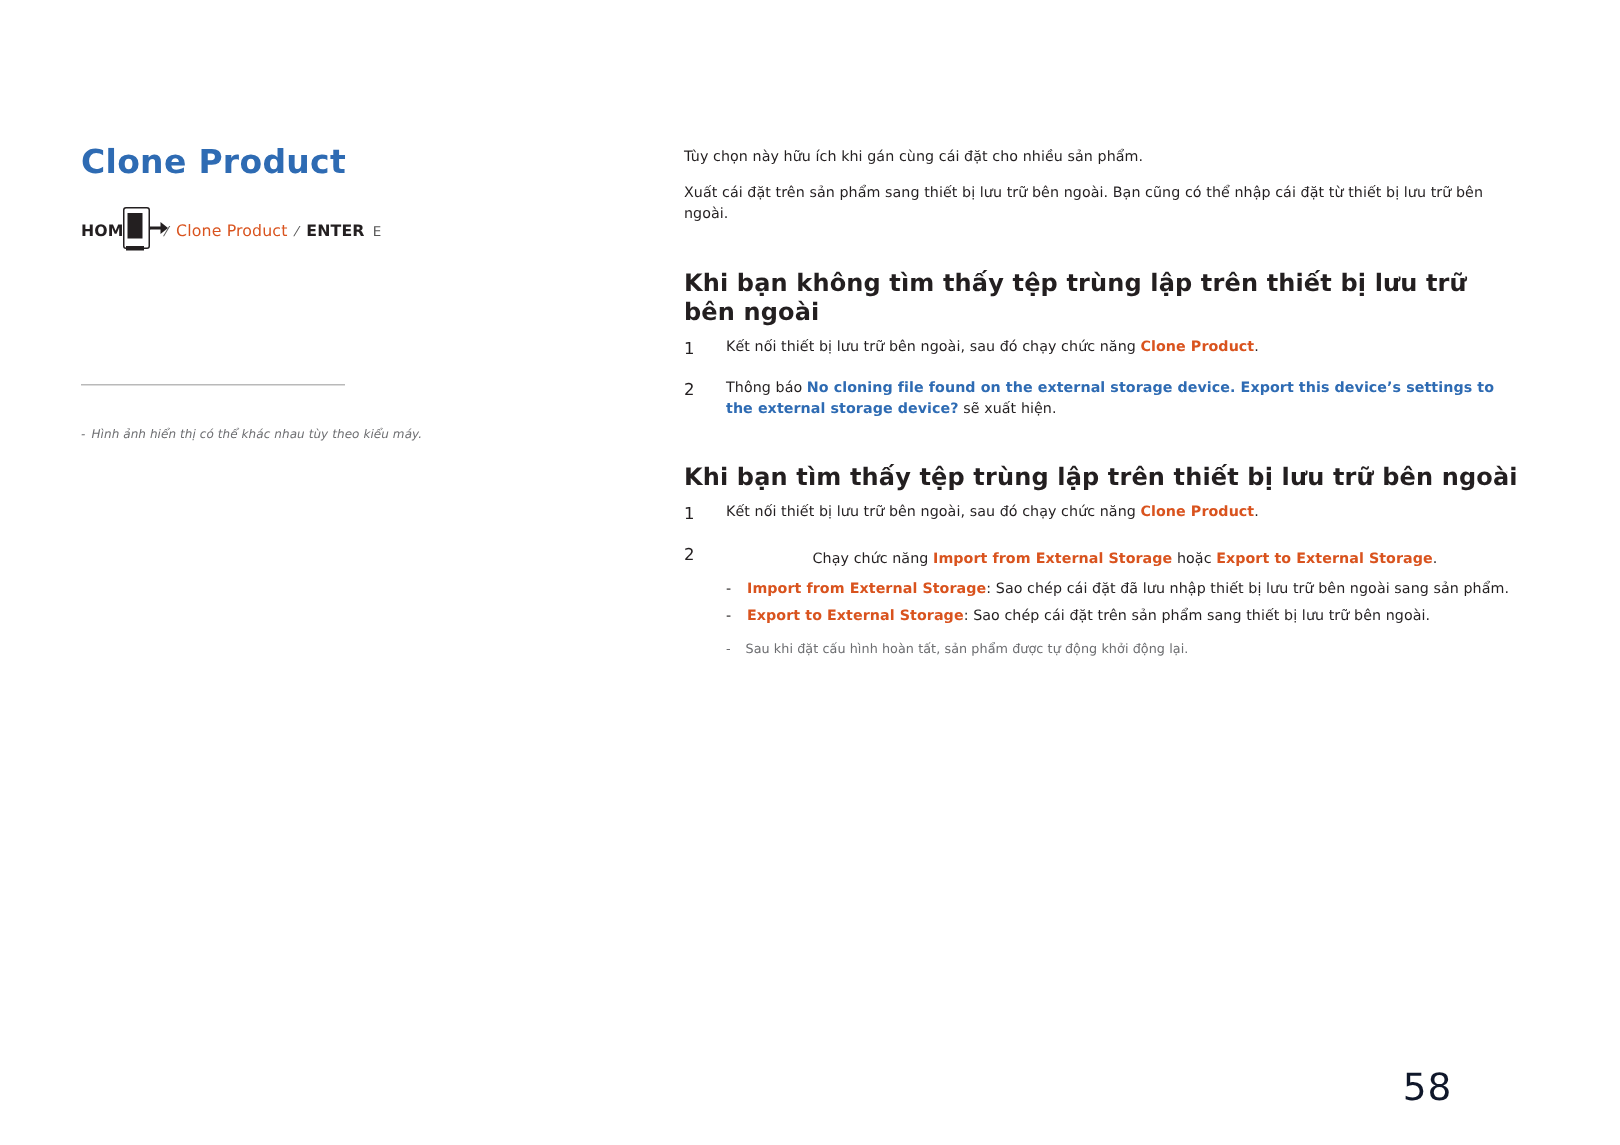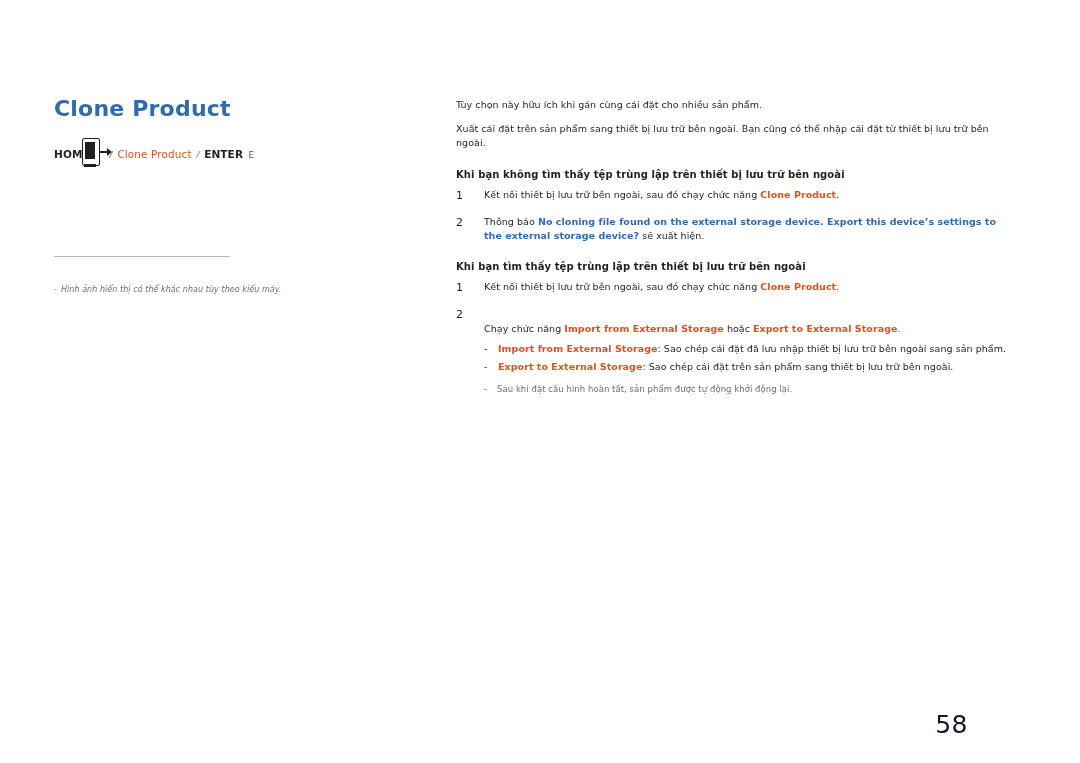--- a/index.html
+++ b/index.html
@@ -152,24 +152,24 @@
     font-size: 9.5px;
     line-height: 1.55;
     color: #231f20;
     letter-spacing: 0.05px;
   }
   .intro p {
     margin: 0 0 9px 0;
   }
 
   .section-head {
-    font-size: 10px;
-    font-weight: bold;
-    color: #231f20;
-    margin-top: 18px;
+    font-size: 16px;
+    font-weight: bold;
+    color: #231f20;
+    margin-top: 28px;
     margin-bottom: 8px;
     letter-spacing: 0.1px;
   }
 
   .step {
     position: relative;
     display: flex;
     align-items: flex-start;
     margin-bottom: 10px;
     font-size: 9.5px;
@@ -222,23 +222,24 @@
     padding-left: 13px;
     position: relative;
   }
   .subnote .sdash {
     position: absolute;
     left: 0;
     top: 0;
   }
 
   .note-line {
-    margin-top: 15px;
+    margin-top: 4px;
     font-size: 9.5px;
     line-height: 1.55;
+    text-align: center;
   }
 
   
   .page-number {
     position: absolute;
     right: 56px;
     bottom: 24px;
     font-size: 25px;
     color: #0f172a;
     font-weight: normal;

